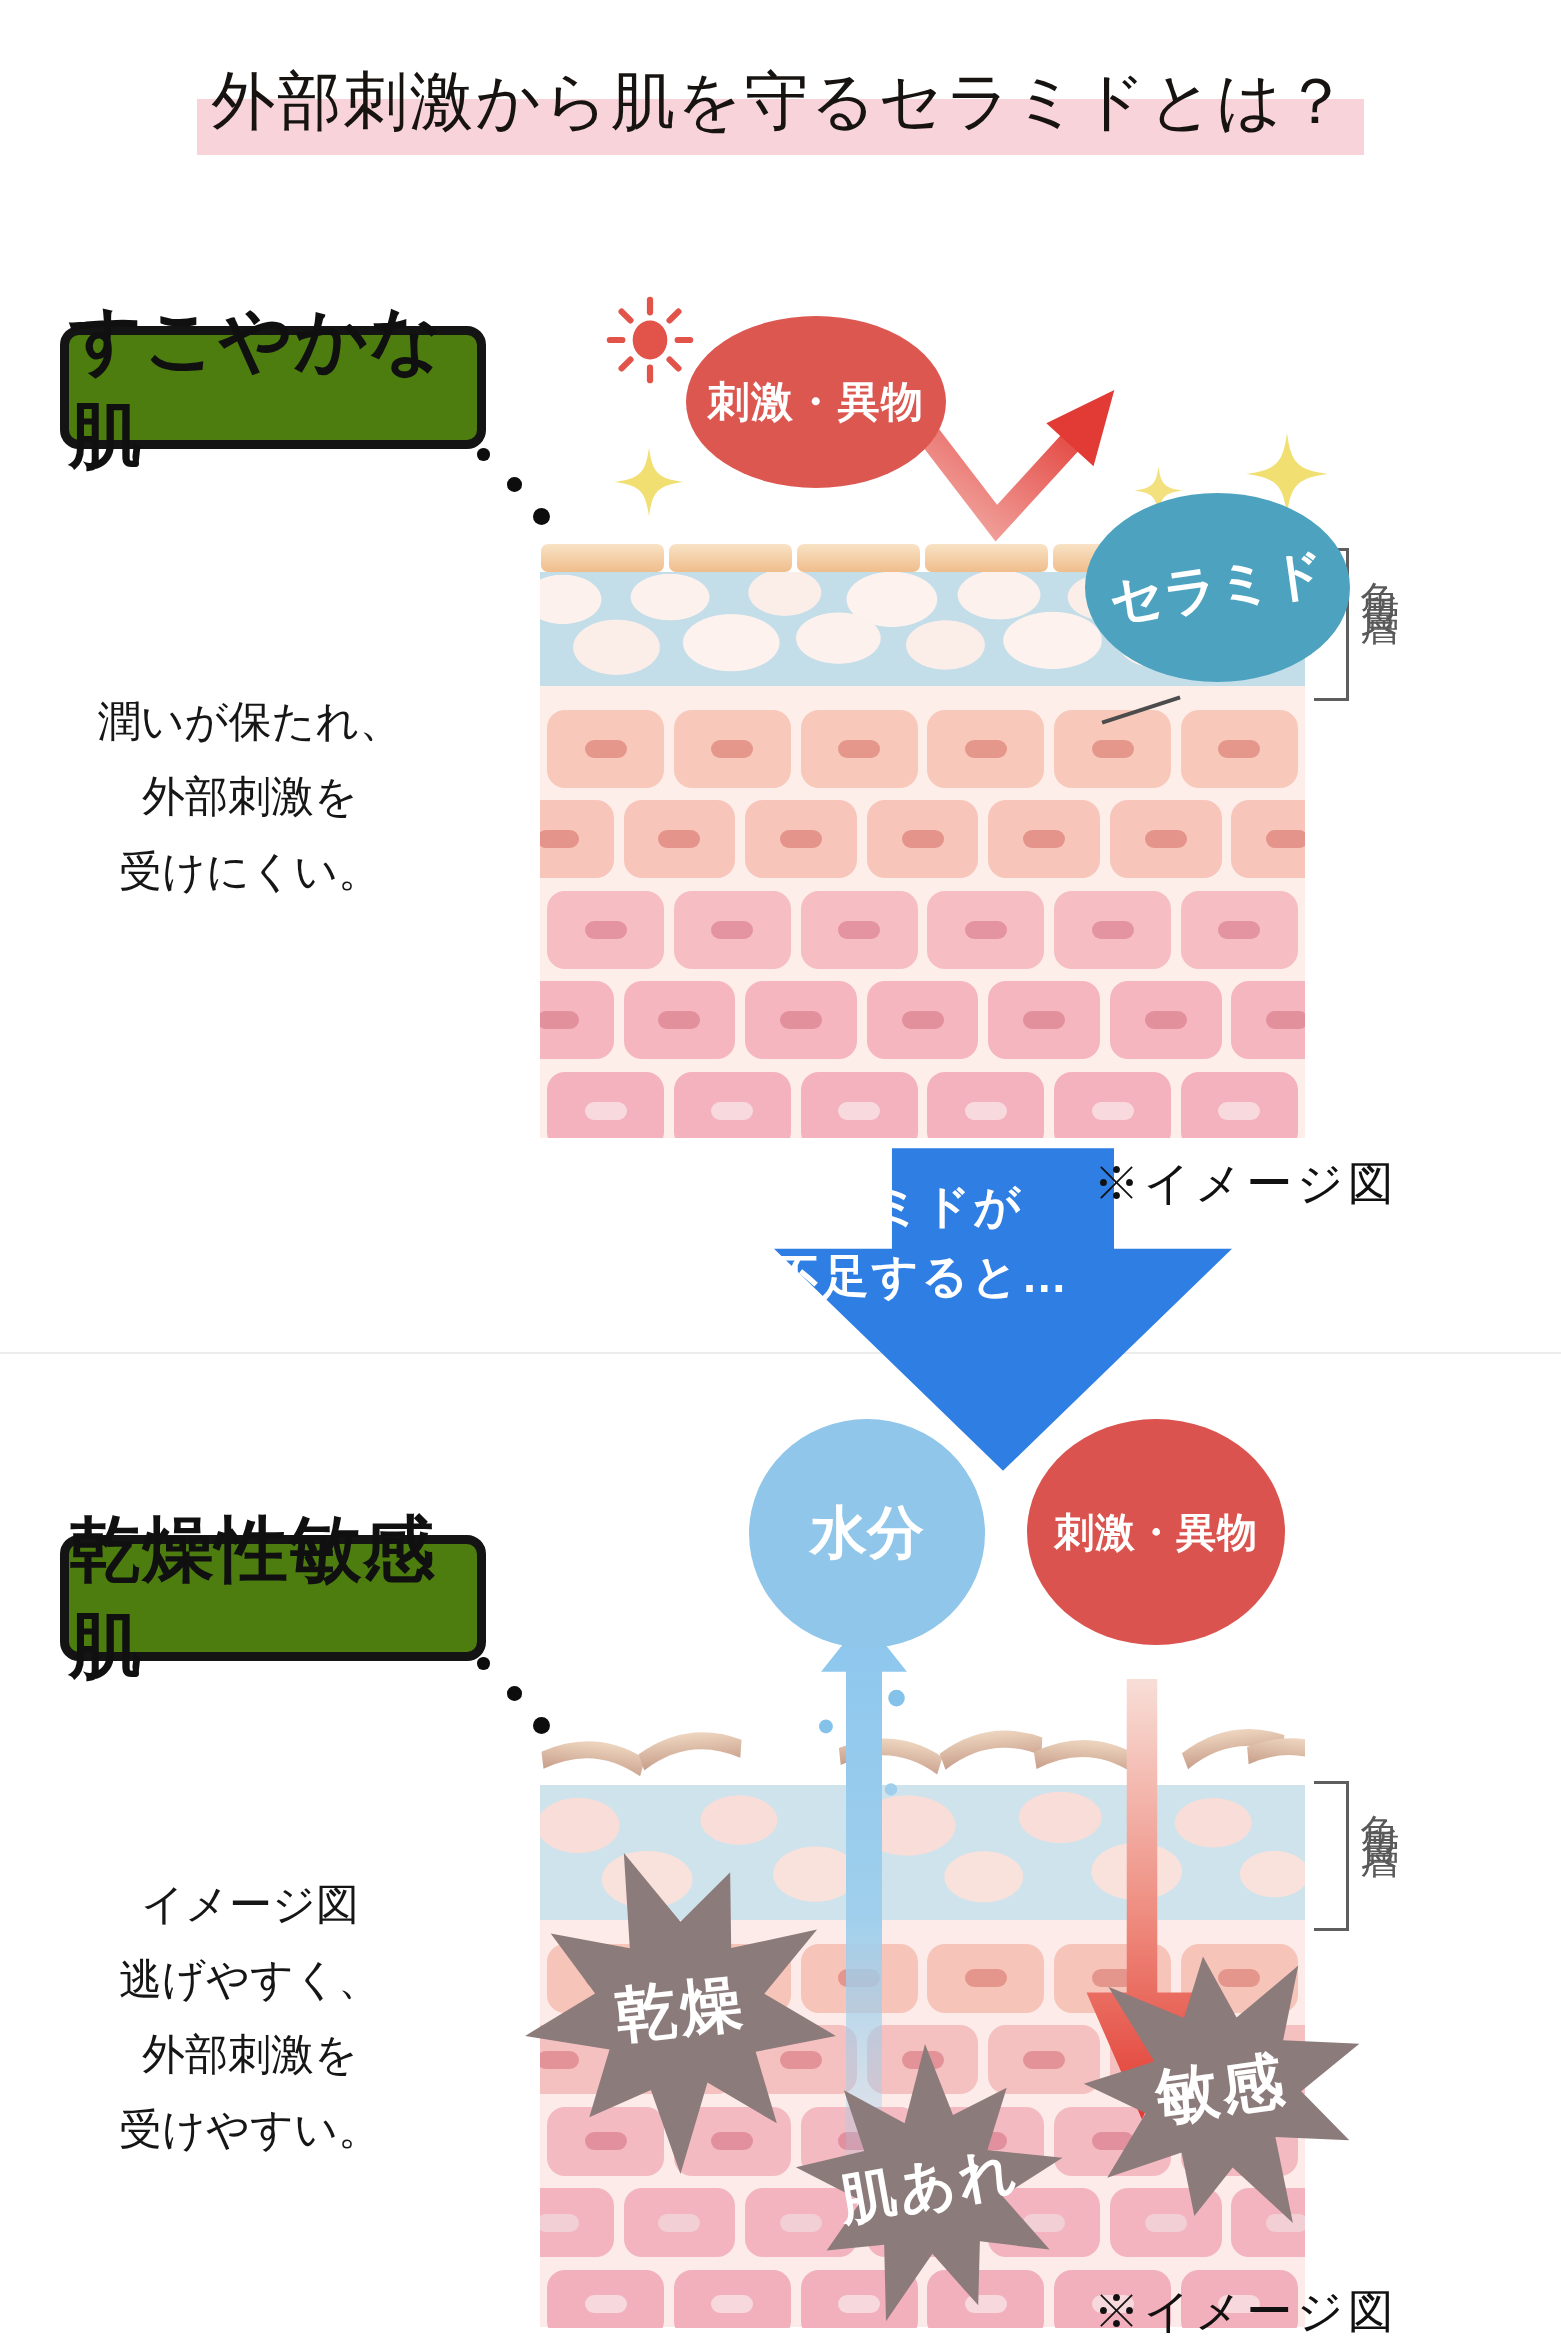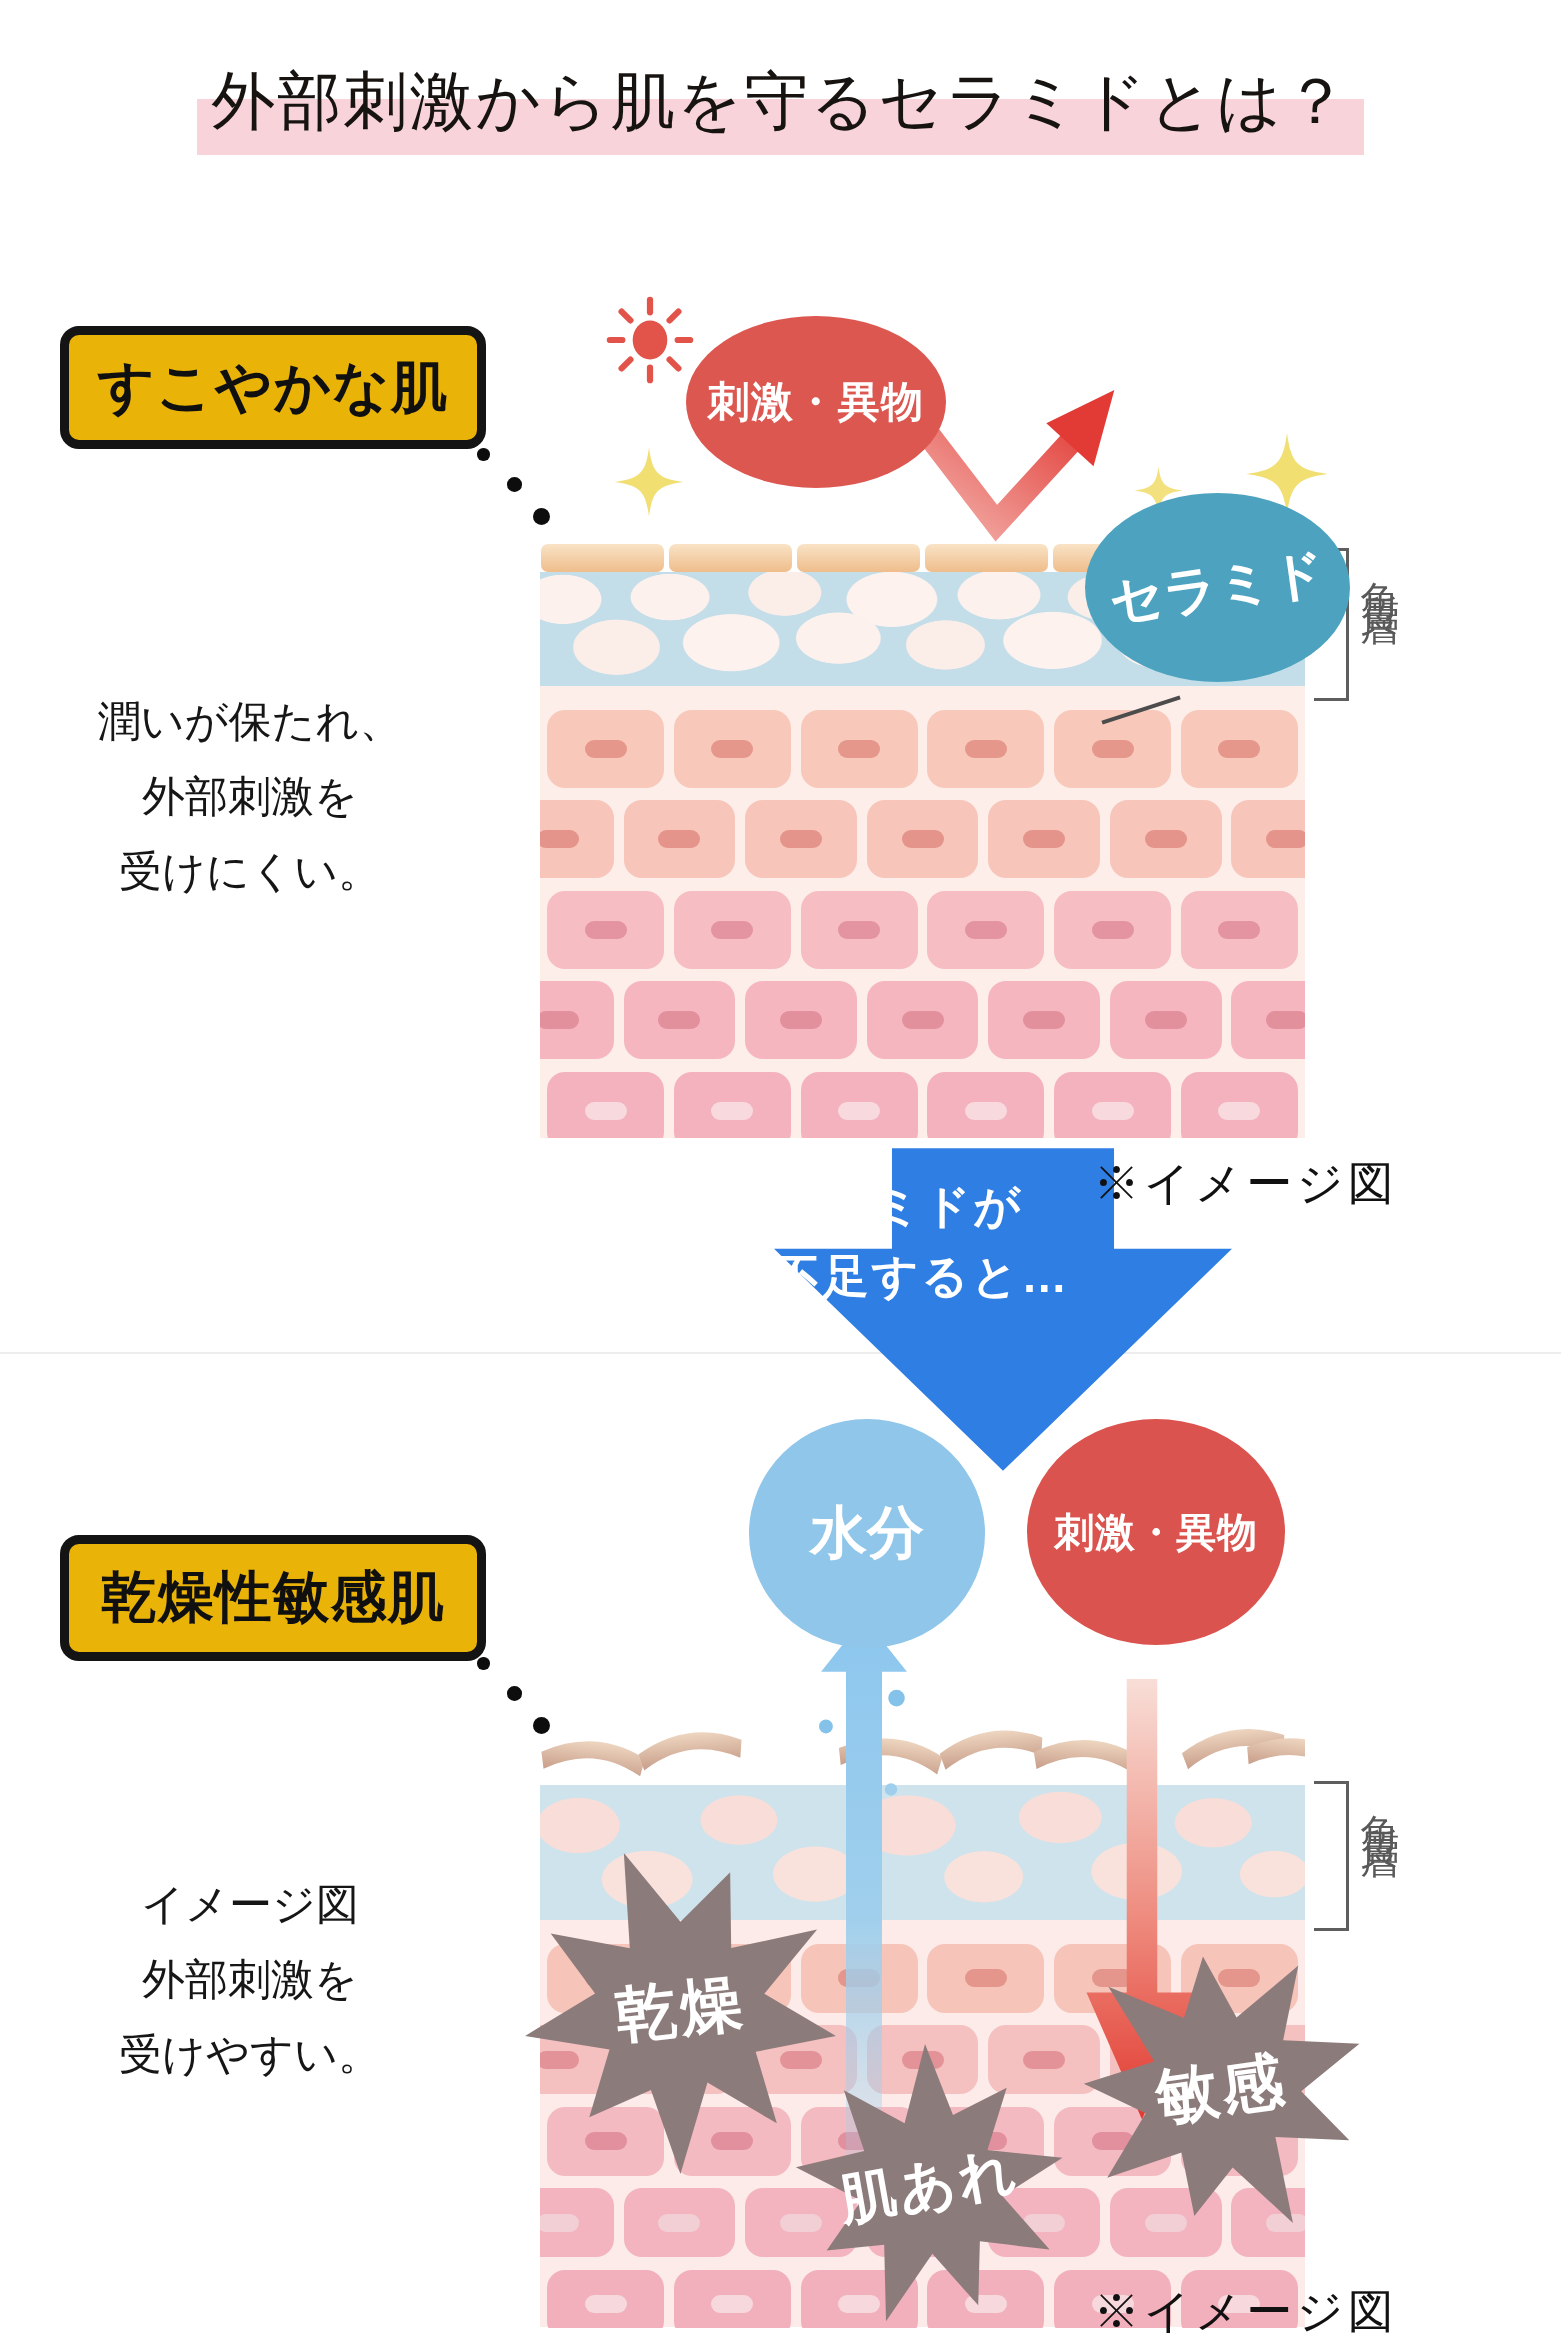--- a/index.html
+++ b/index.html
@@ -11,23 +11,23 @@
   .title-row{position:absolute;top:58px;left:0;width:100%;text-align:center;}
   .title-hl{
     display:inline-block;font-size:64px;font-weight:normal;letter-spacing:2.1px;color:#171311;
     background:linear-gradient(to bottom,rgba(0,0,0,0) 42%,#f8d3da 42%);
     padding:0 14px 9.7px 14px;
   }
   
   .intro{position:absolute;top:149px;left:50px;font-size:44px;line-height:65px;letter-spacing:2.1px;color:#222;}
   
   .tag{
-    position:absolute;border:9px solid #141414;border-radius:19px;background:#eab308;
+    position:absolute;border:9px solid #141414;border-radius:19px;background:#4d7c0f;
     display:flex;align-items:center;justify-content:center;
-    font-weight:bold;font-size:56px;letter-spacing:1.4px;color:#101010;z-index:5;
+    font-weight:bold;font-size:72px;letter-spacing:1.4px;color:#101010;z-index:5;
   }
   #tag1{left:60px;top:326px;width:408px;height:105px;}
   #tag2{left:60px;top:1535px;width:408px;height:108px;}
   .dot{position:absolute;background:#0d0d0d;border-radius:50%;z-index:5;}
   
   .note{position:absolute;left:28px;width:444px;text-align:center;font-size:43px;line-height:75px;color:#161616;}
   #note1{top:684px;}
   #note2{top:1867px;}
   
   .caption{position:absolute;width:416px;text-align:right;font-size:46px;letter-spacing:4.2px;color:#111;z-index:6;}
@@ -384,17 +384,18 @@
       <use href="#burst-shape" fill="#8c7b7b" transform="rotate(28)"></use>
     </svg>
   <div class="btxt">肌あれ</div>
 </div>
 
 <div class="bracket" id="br2"></div>
 <div class="vlabel" id="vl2">角質層</div>
 
 <div class="note" id="note2">
   <div>イメージ図</div>
+  <div>逃げやすく、</div>
   <div>外部刺激を</div>
   <div>受けやすい。</div>
 </div>
 <div class="caption" id="cap2">※イメージ図</div>
 
 
 </body></html>

